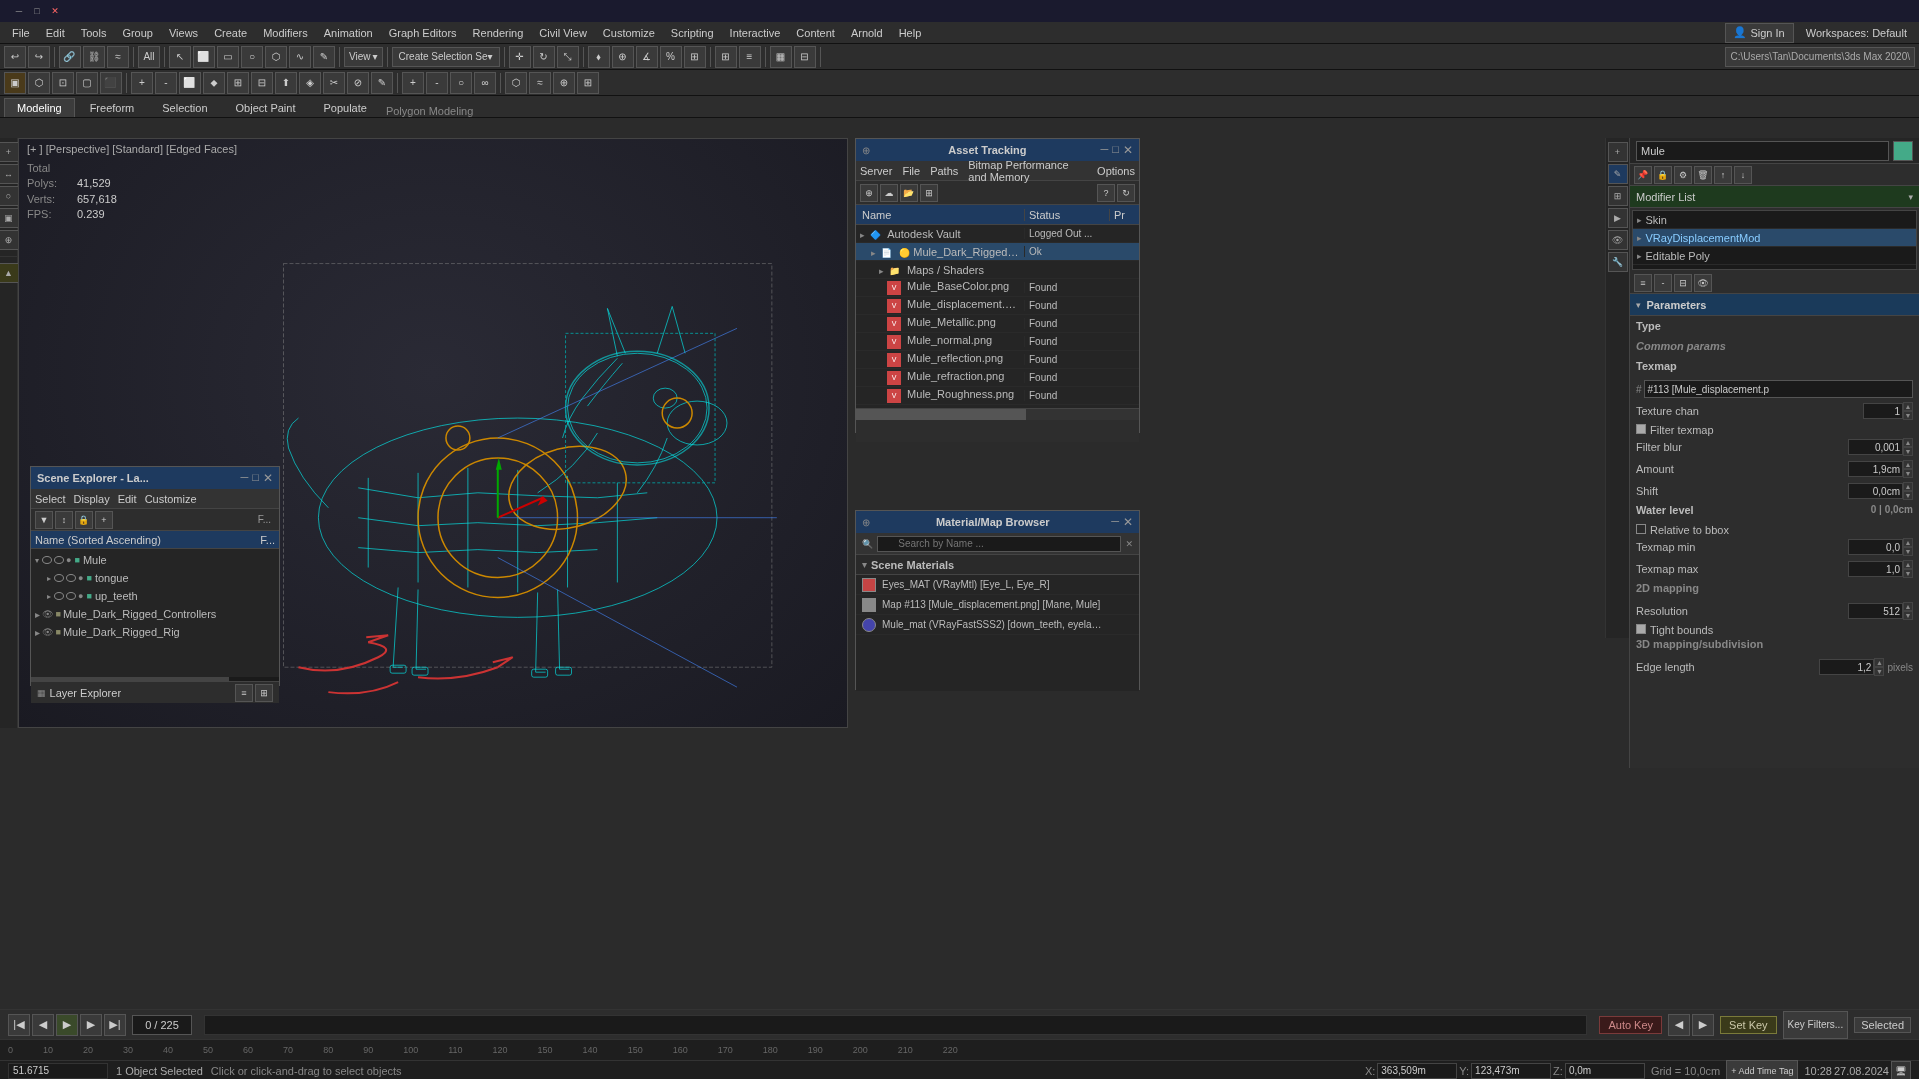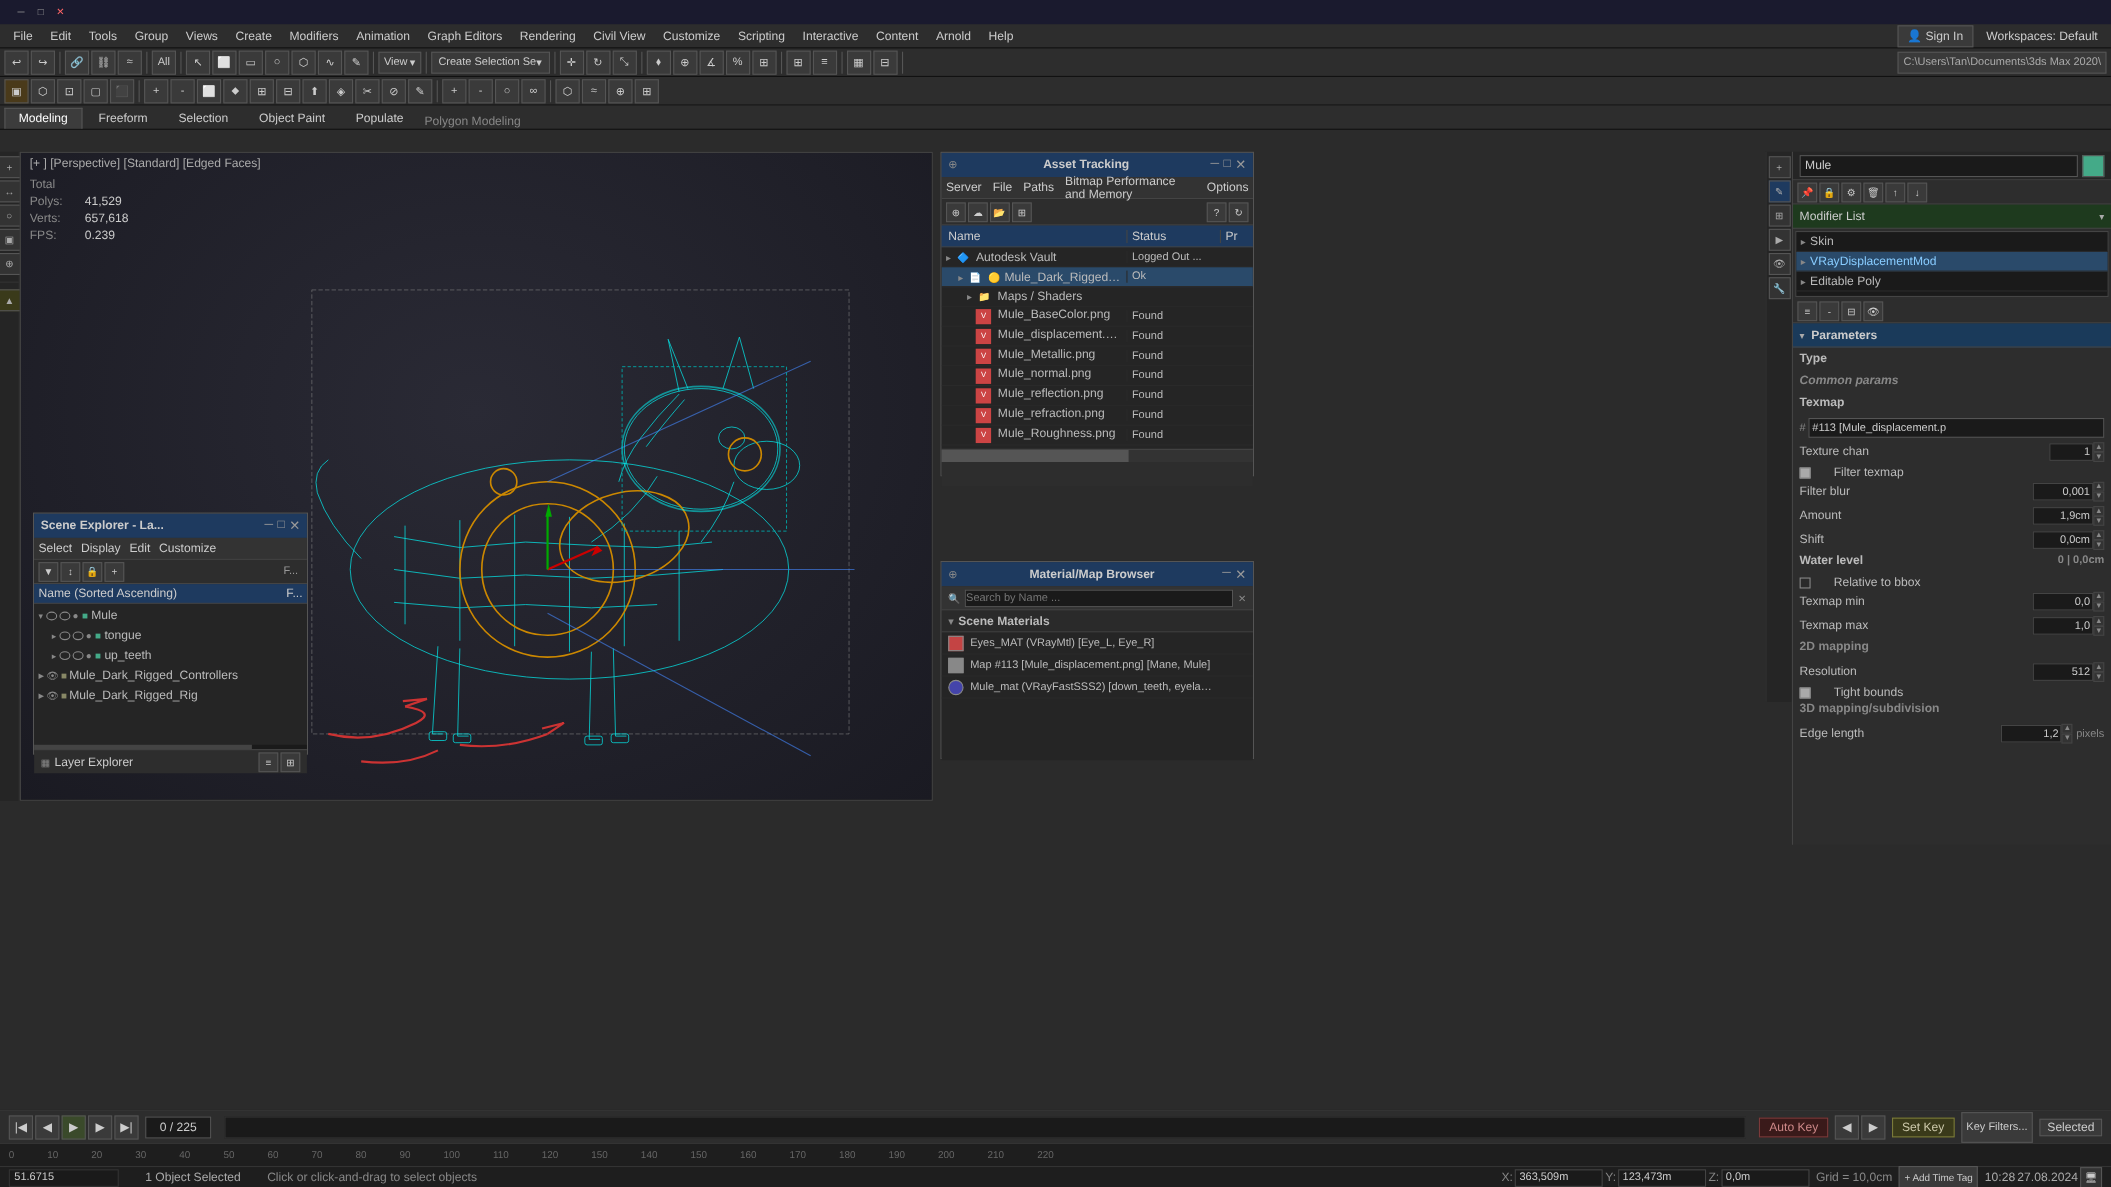--- a/index.html
+++ b/index.html
@@ -338,21 +338,21 @@
       padding: 0 6px;
       border-bottom: 1px solid #444;
     }
     .mb-search {
       flex: 1;
       height: 16px;
       background: #1a1a1a;
       border: 1px solid #555;
       color: #bbb;
       font-size: 10px;
-      padding: 0 0;
+      padding: 0 20px;
     }
     .mb-section {
       height: 20px;
       background: #2a2a2a;
       display: flex;
       align-items: center;
       padding: 0 6px;
       border-bottom: 1px solid #444;
       cursor: pointer;
     }
@@ -498,25 +498,23 @@
       height: 10px;
       border: 1px solid #888;
       border-radius: 50%;
       margin-right: 4px;
       background: #2a2a2a;
       flex-shrink: 0;
     }
     .param-radio.checked { background: #aaa; }
     .param-checkbox-row {
       display: flex;
-      align-items: center;
       margin-bottom: 2px;
       font-size: 11px;
       color: #bbb;
-      gap: 17px;
     }
     .param-checkbox {
       width: 10px;
       height: 10px;
       border: 1px solid #888;
       margin-right: 4px;
       background: #2a2a2a;
       flex-shrink: 0;
     }
     .param-checkbox.checked { background: #aaa; }
@@ -675,21 +673,21 @@
       color: #666;
       margin-right: 30px;
       flex-shrink: 0;
     }
     #status-bar {
       height: 20px;
       background: #1e1e1e;
       display: flex;
       align-items: center;
       padding: 0 8px;
-      gap: 24px;
+      gap: 8px;
       border-top: 1px solid #333;
     }
     .status-text { font-size: 11px; color: #aaa; }
     .coord-field {
       height: 16px;
       background: #1a1a1a;
       border: 1px solid #444;
       color: #ccc;
       font-size: 10px;
       padding: 0 3px;

